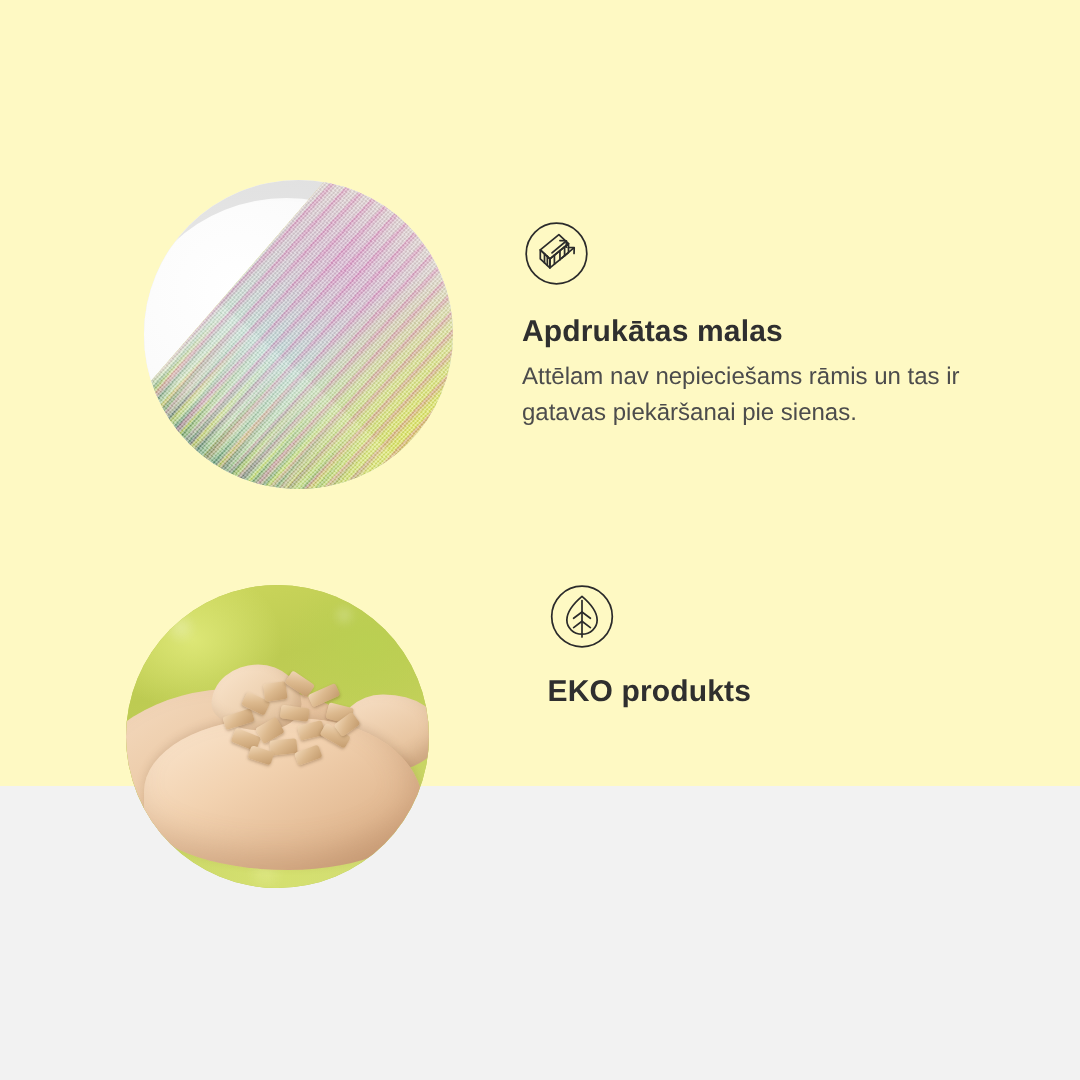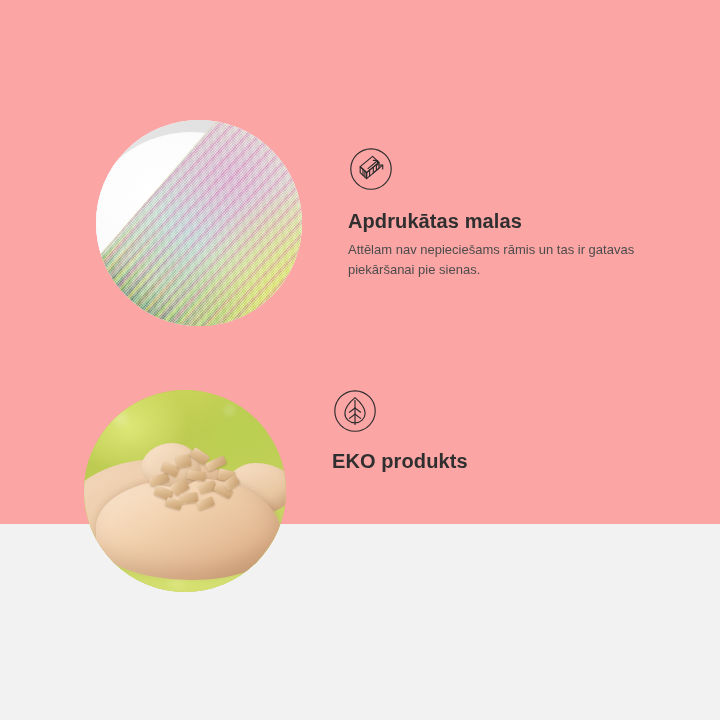--- a/index.html
+++ b/index.html
@@ -13,33 +13,33 @@
   body {
     background: #f2f2f2;
     font-family: "Liberation Sans", sans-serif;
     -webkit-font-smoothing: antialiased;
   }
 
   .page {
     position: relative;
     width: 720px;
     height: 524px;
-    background: #fca5a5;
+    background: #fef9c3;
     text-decoration: underline;
   }
 
   
   .feature {
     position: absolute;
     display: flex;
     align-items: flex-start;
   }
 
   .feature-1 { left: 0px;  top: 118px; width: 720px; }
-  .feature-2 { left: 0px;  top: 388px; width: 720px; }
+  .feature-2 { left: 0px;  top: 388px; width: 720px; gap: 33px; }
 
   
   .media {
     position: relative;
     flex: 0 0 auto;
     border-radius: 50%;
     overflow: hidden;
   }
 
   .media-1 {
@@ -278,21 +278,21 @@
     font-weight: 700;
     color: #2f2f2f;
     letter-spacing: .1px;
     margin-top: 14px;
   }
 
   .copy-1 .feat-title { margin-top: 18px; }
   .copy-2 .feat-title { margin-top: 16px; }
 
   .feat-body {
-    font-size: 13px;
+    font-size: 16px;
     line-height: 1.52;
     color: #4c4c4c;
     margin-top: 7px;
     max-width: 340px;
   }
 </style>
 </head>
 <body>
 
 <div class="page">

